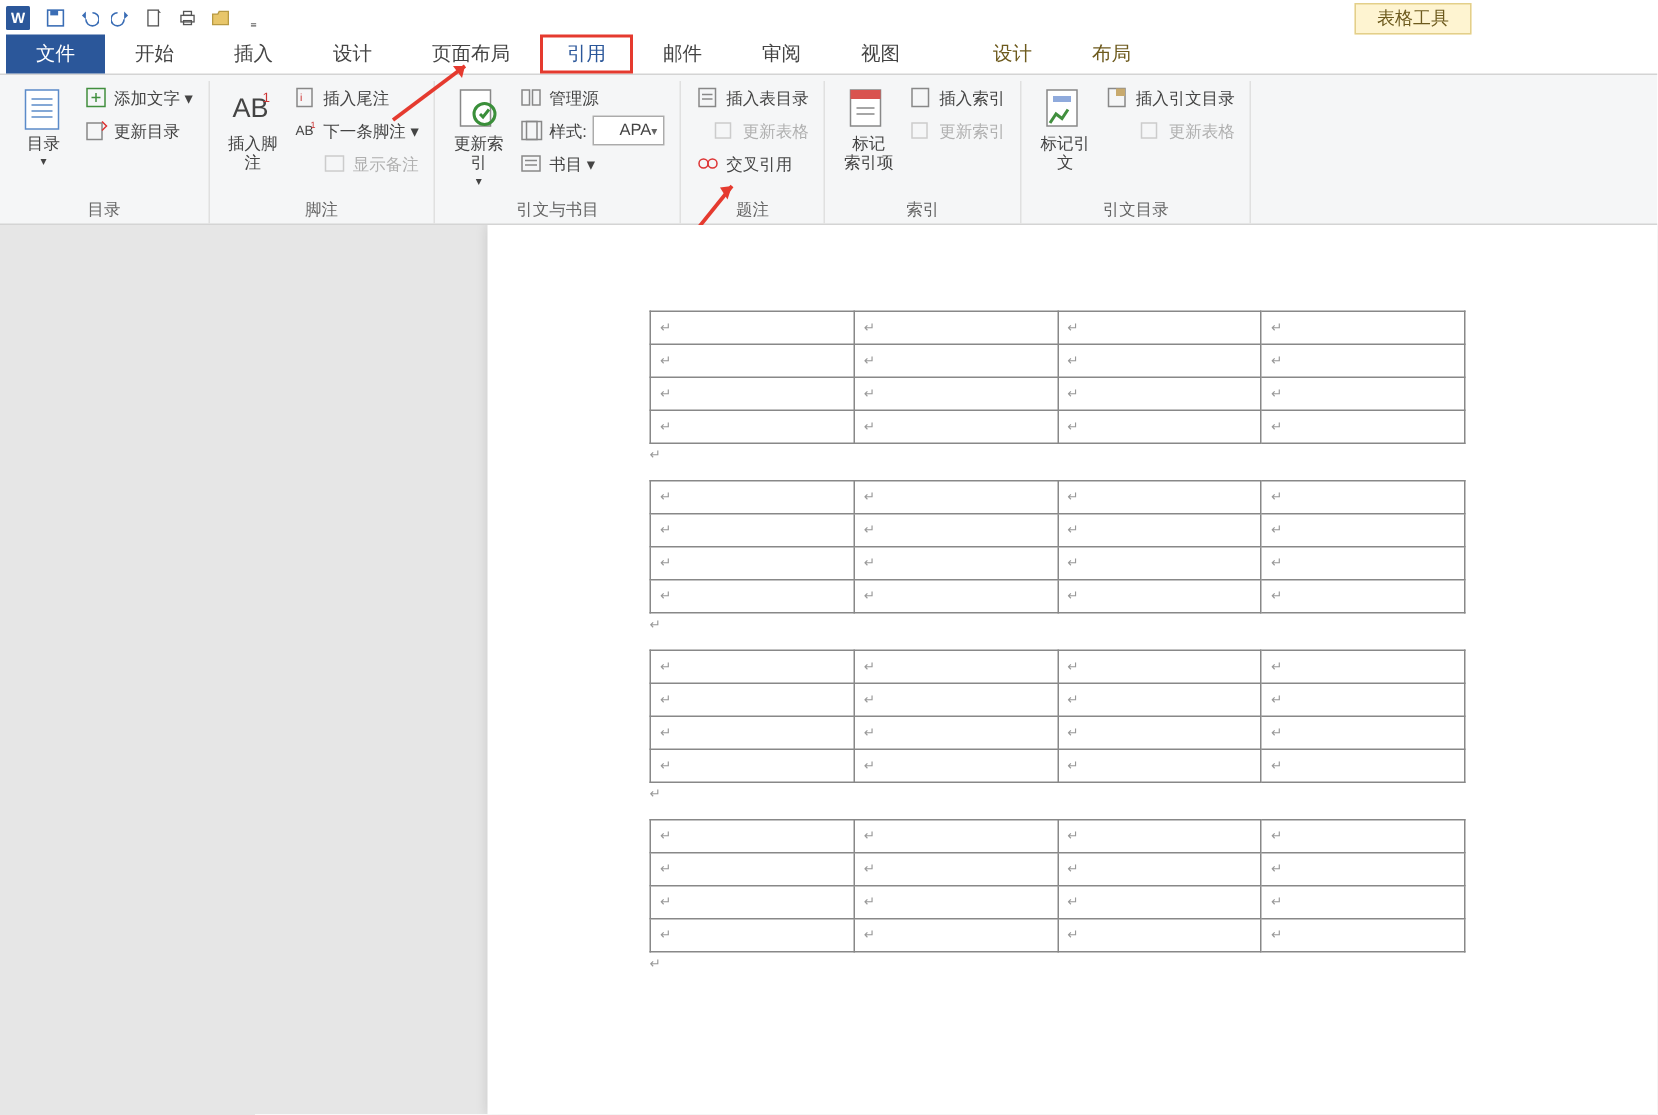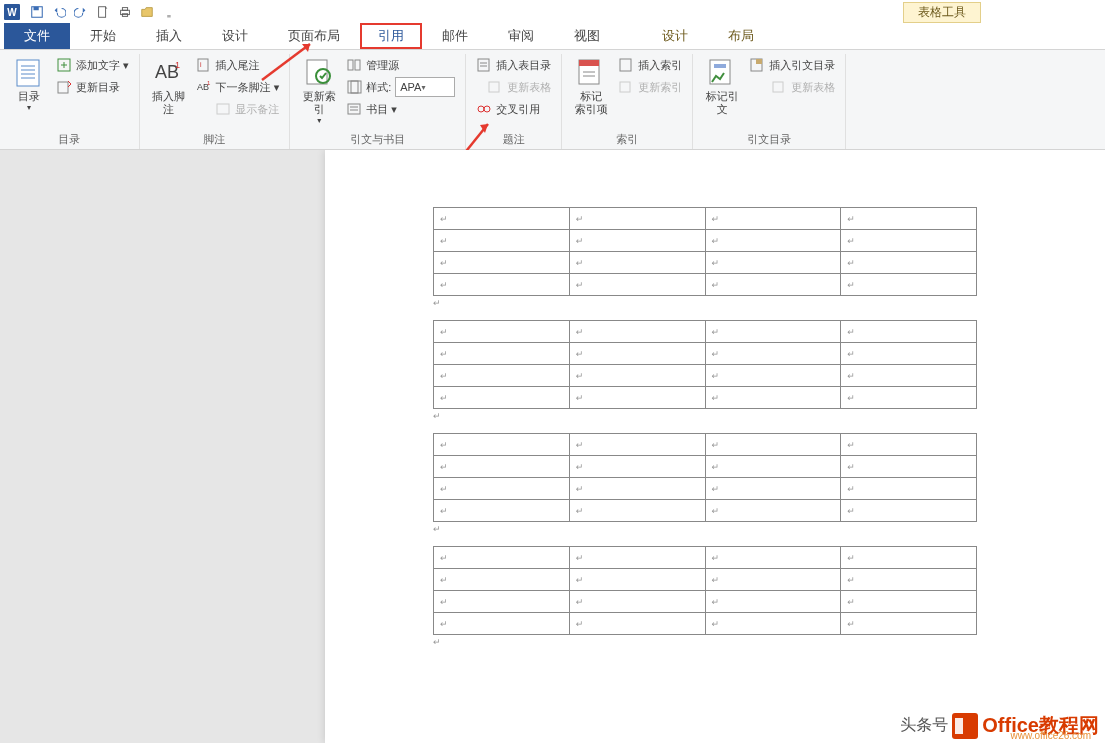--- a/index.html
+++ b/index.html
@@ -25,21 +25,21 @@
 
 .ribbon { height:100px; background:#f5f6f7; border-bottom:1px solid #d4d4d4; display:flex; padding-top:4px; }
 .group { border-right:1px solid #e0e0e0; padding:0 6px; display:flex; flex-direction:column; align-items:center; position:relative; }
 .group .body { display:flex; align-items:flex-start; }
 .group .glabel { font-size:11px; color:#666; text-align:center; margin-top:auto; padding-bottom:2px; }
 .bigbtn { display:flex; flex-direction:column; align-items:center; width:46px; padding:2px; font-size:11px; color:#444; text-align:center; line-height:1.2; }
 .bigbtn .ico { width:32px; height:32px; display:flex; align-items:center; justify-content:center; margin-bottom:2px; }
 .smbtn { display:flex; align-items:center; height:22px; padding:0 4px; font-size:11px; color:#444; gap:4px; white-space:nowrap; }
 .smbtn.disabled { color:#b0b0b0;justify-content:flex-end; }
 .vstack { display:flex; flex-direction:column; }
-.combo { border:1px solid #ababab; background:#fff; height:20px; width:60px; display:flex; align-items:center; padding:0 4px; font-size:11px; justify-content:flex-start; }
+.combo { border:1px solid #ababab; background:#fff; height:20px; width:48px; display:flex; align-items:center; padding:0 4px; font-size:11px; justify-content:flex-end; }
 .combo::after { content:"▾"; color:#666; font-size:8px; }
 .redframe { border:3px solid #e53a2f; }
 
 
 .docwrap { background:#e6e6e6; height:593px; width:1105px; position:relative; overflow:hidden; }
 .page { position:absolute; left:325px; top:0; width:780px; height:593px; background:#fff; box-shadow:0 0 8px rgba(0,0,0,.15); padding-left:108px; padding-top:57px; }
 .tset { margin-bottom:12px; }
 table.wtab { border-collapse:collapse; width:544px; }
 table.wtab td { border:1px solid; height:22px; padding:0 6px; font-size:10px; color:#888; position:relative; }
 table.wtab td::before { content:"↵"; font-size:9px; color:#999; }
@@ -480,19 +480,13 @@
               <td></td>
             </tr>
           </tbody>
         </table>
 
       <div class="para">↵</div>
     </div>
 
   </div>
 
-  <div class="wm">
-    <span class="t1">头条号</span>
-    <span class="o"></span>
-    <span class="t2">Office教程网</span>
-    <span class="t3">www.office26.com</span>
-  </div>
 </div>
 
 </body></html>

